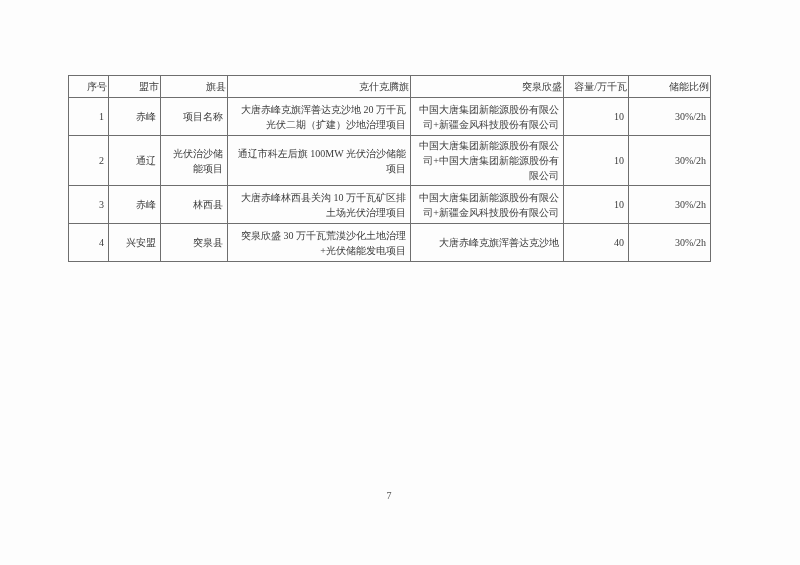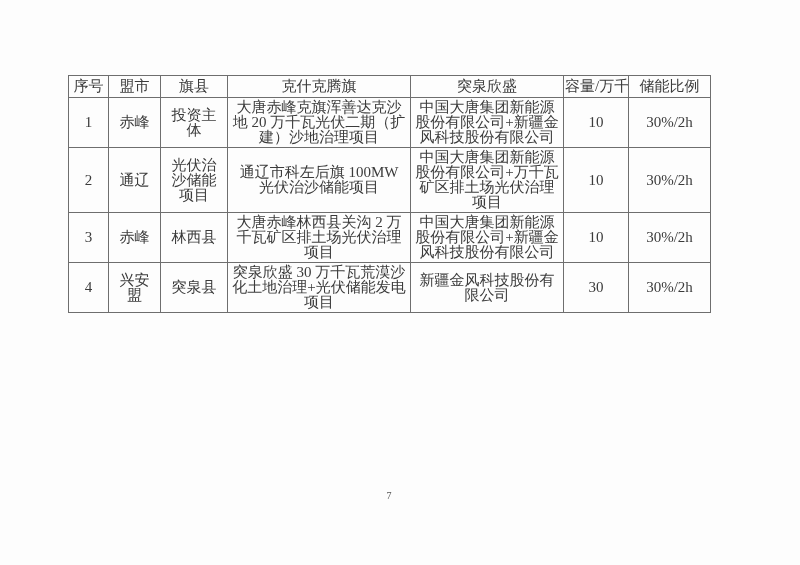--- a/index.html
+++ b/index.html
@@ -19,24 +19,24 @@
     position: absolute;
     left: 68px;
     top: 75px;
     width: 642px;
     border-collapse: collapse;
     table-layout: fixed;
   }
   .doc-table th,
   .doc-table td {
     border: 1px solid #6e6e6e;
-    text-align: center;
+    text-align: right;
     vertical-align: middle;
     font-weight: normal;
-    font-size: 15px;
+    font-size: 10px;
     line-height: 15px;
     color: #3b3b3b;
     padding: 2px 4px;
     word-break: break-all;
   }
   .doc-table thead tr { height: 22px; }
   .doc-table th { padding: 1px 1px; white-space: nowrap; overflow: hidden; }
   .doc-table tbody tr:nth-child(1) { height: 38px; }
   .doc-table tbody tr:nth-child(2) { height: 50px; }
   .doc-table tbody tr:nth-child(3) { height: 38px; }
@@ -75,51 +75,51 @@
           <th>克什克腾旗</th>
           <th>突泉欣盛</th>
           <th>容量/万千瓦</th>
           <th>储能比例</th>
         </tr>
     </thead>
     <tbody id="body-rows">
         <tr>
           <td>1</td>
           <td>赤峰</td>
-          <td>投资主体</td>
+          <td>项目名称</td>
           <td>大唐赤峰克旗浑善达克沙地 20 万千瓦光伏二期（扩建）沙地治理项目</td>
           <td>中国大唐集团新能源股份有限公司+新疆金风科技股份有限公司</td>
           <td>10</td>
           <td>30%/2h</td>
         </tr>
         <tr>
           <td>2</td>
           <td>通辽</td>
           <td>光伏治沙储能项目</td>
           <td>通辽市科左后旗 100MW 光伏治沙储能项目</td>
-          <td>中国大唐集团新能源股份有限公司+万千瓦矿区排土场光伏治理项目</td>
+          <td>中国大唐集团新能源股份有限公司+中国大唐集团新能源股份有限公司</td>
           <td>10</td>
           <td>30%/2h</td>
         </tr>
         <tr>
           <td>3</td>
           <td>赤峰</td>
           <td>林西县</td>
-          <td>大唐赤峰林西县关沟 2 万千瓦矿区排土场光伏治理项目</td>
+          <td>大唐赤峰林西县关沟 10 万千瓦矿区排土场光伏治理项目</td>
           <td>中国大唐集团新能源股份有限公司+新疆金风科技股份有限公司</td>
           <td>10</td>
           <td>30%/2h</td>
         </tr>
         <tr>
           <td>4</td>
           <td>兴安盟</td>
           <td>突泉县</td>
           <td>突泉欣盛 30 万千瓦荒漠沙化土地治理+光伏储能发电项目</td>
-          <td>新疆金风科技股份有限公司</td>
-          <td>30</td>
+          <td>大唐赤峰克旗浑善达克沙地</td>
+          <td>40</td>
           <td>30%/2h</td>
         </tr>
       </tbody>
   </table>
 
   <div class="page-number">7</div>
 
 </div>
 
 </body></html>

